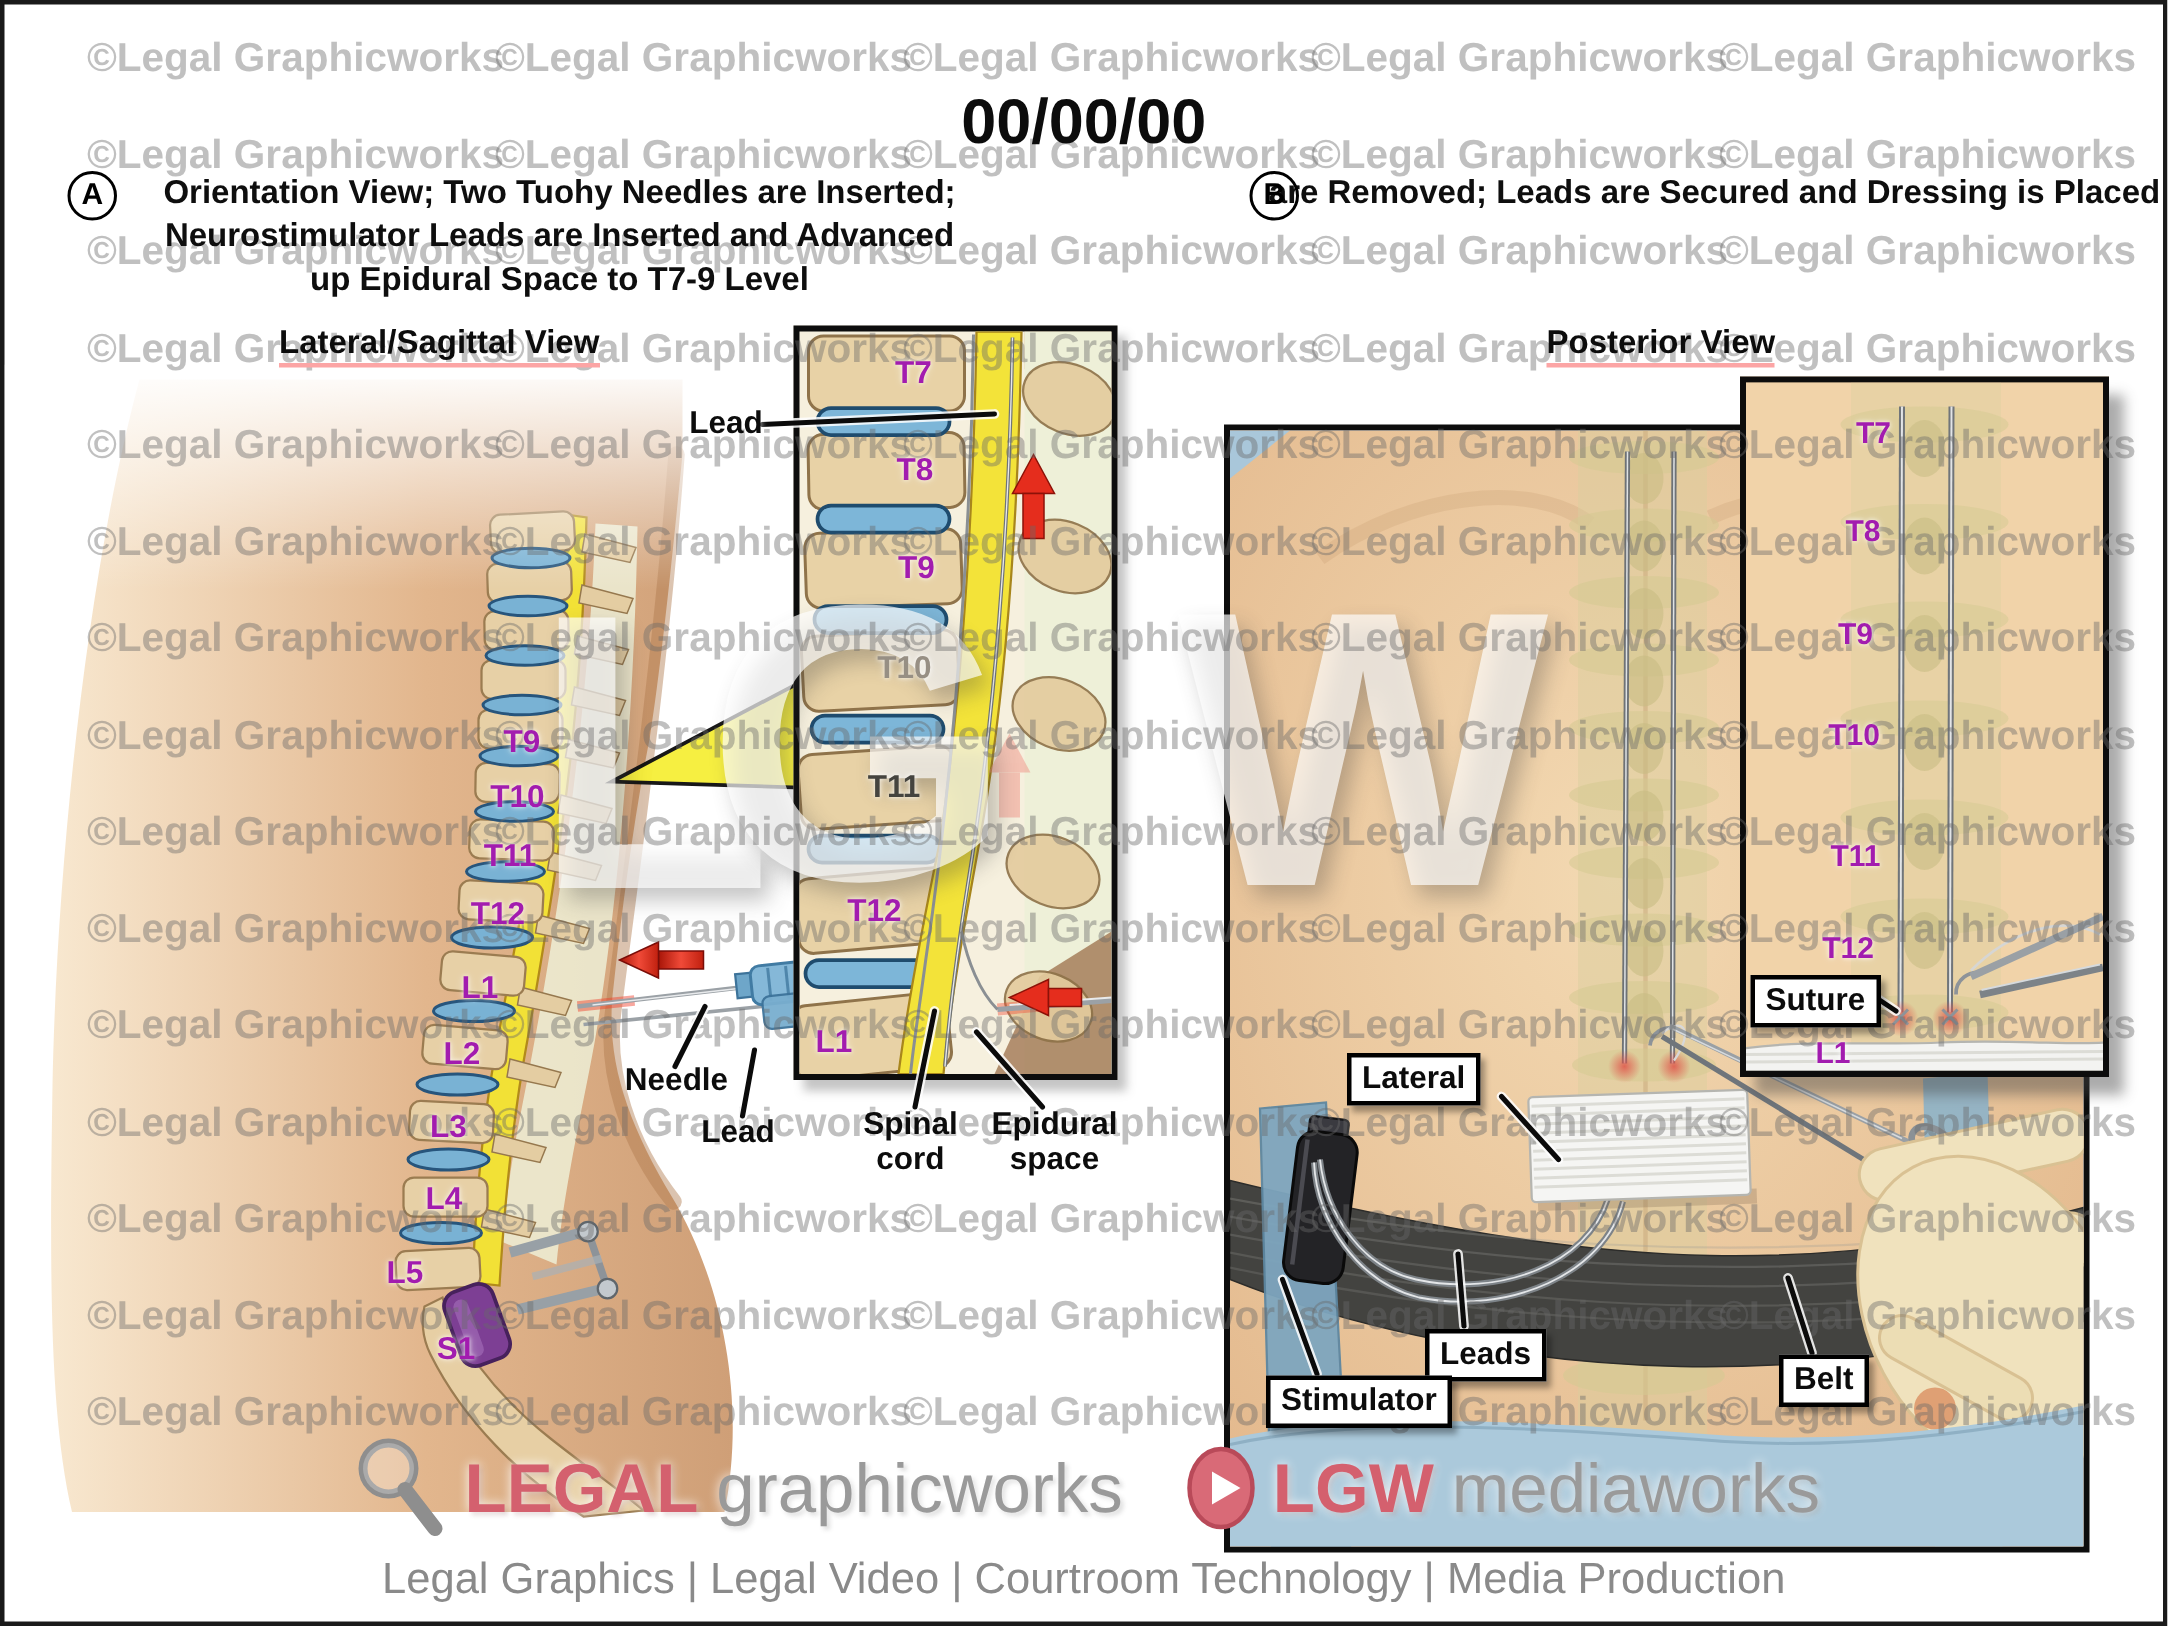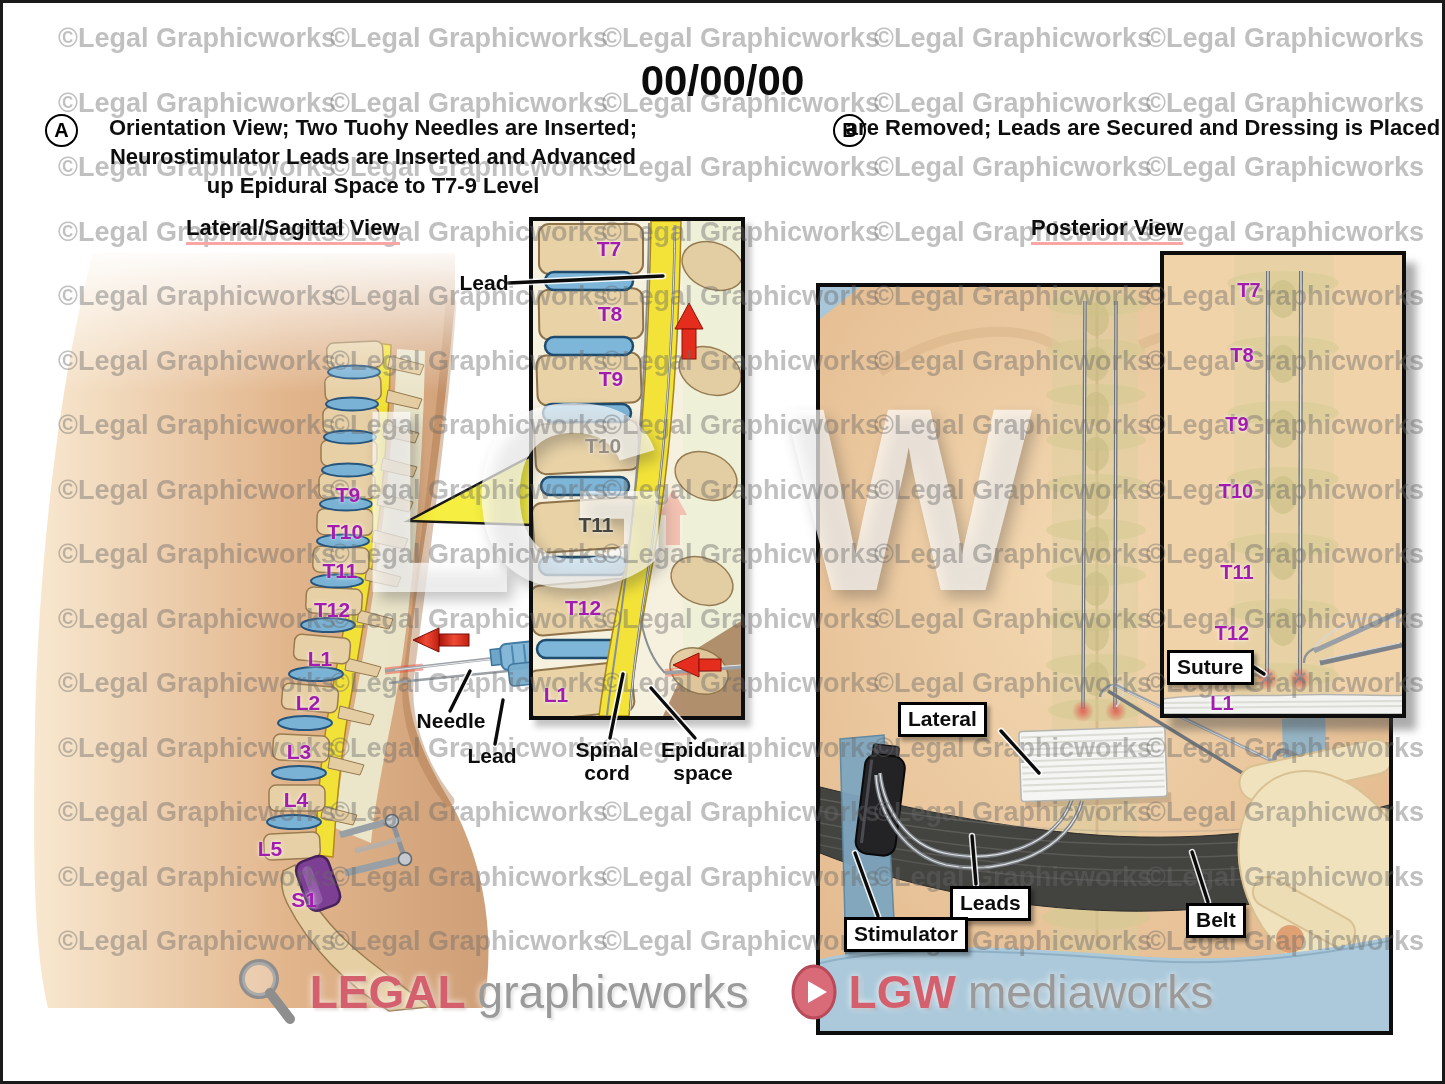--- a/index.html
+++ b/index.html
@@ -560,14 +560,15 @@
     <span class="brand-main">LEGAL</span>
     <span class="brand-suffix">graphicworks</span>
     <span style="width:18px;"></span>
     <svg width="46" height="56" viewBox="0 0 46 56">
       <ellipse cx="23" cy="28" rx="21" ry="26" fill="#d96a77" stroke="#b94a59" stroke-width="3"></ellipse>
       <polygon points="17,17 36,28 17,39" fill="#ffffff"></polygon>
     </svg>
     <span class="brand-main">LGW</span>
     <span class="brand-suffix">mediaworks</span>
   </div>
+  <div id="tagline">Legal Graphics | Legal Video | Courtroom Technology | Media Production</div>
 
 </div>
 
 </body></html>

